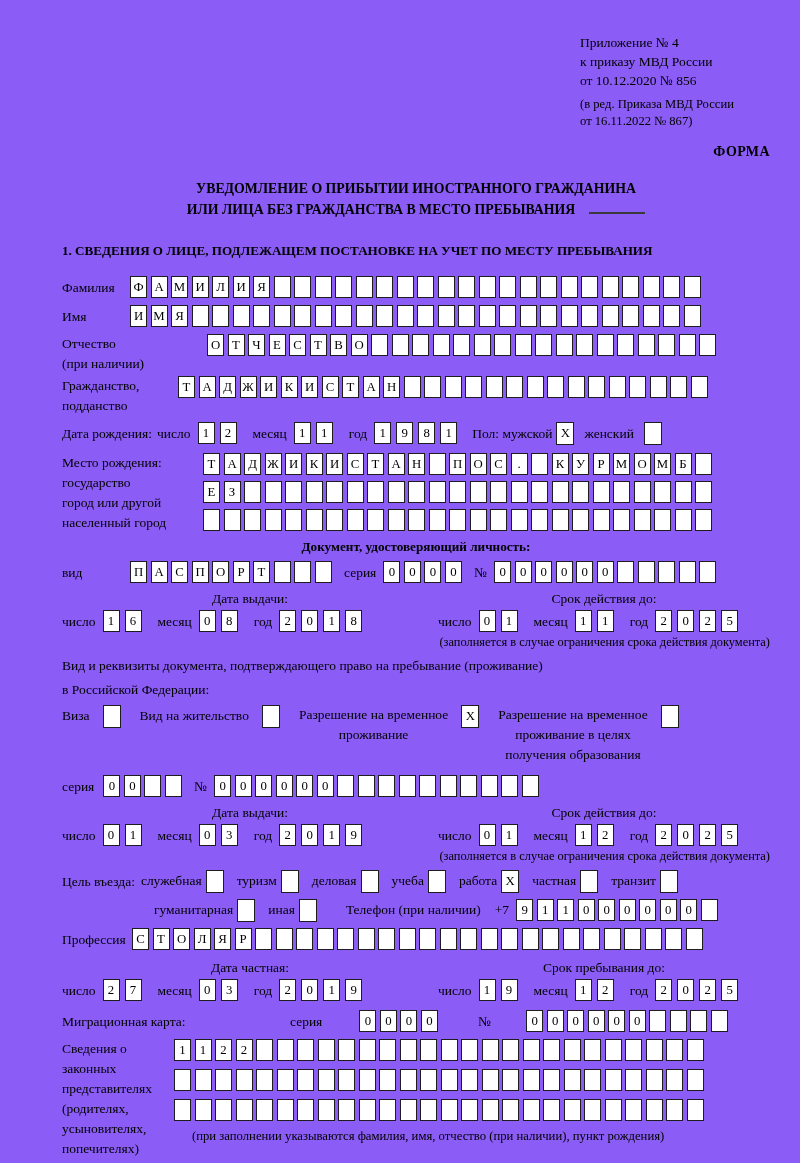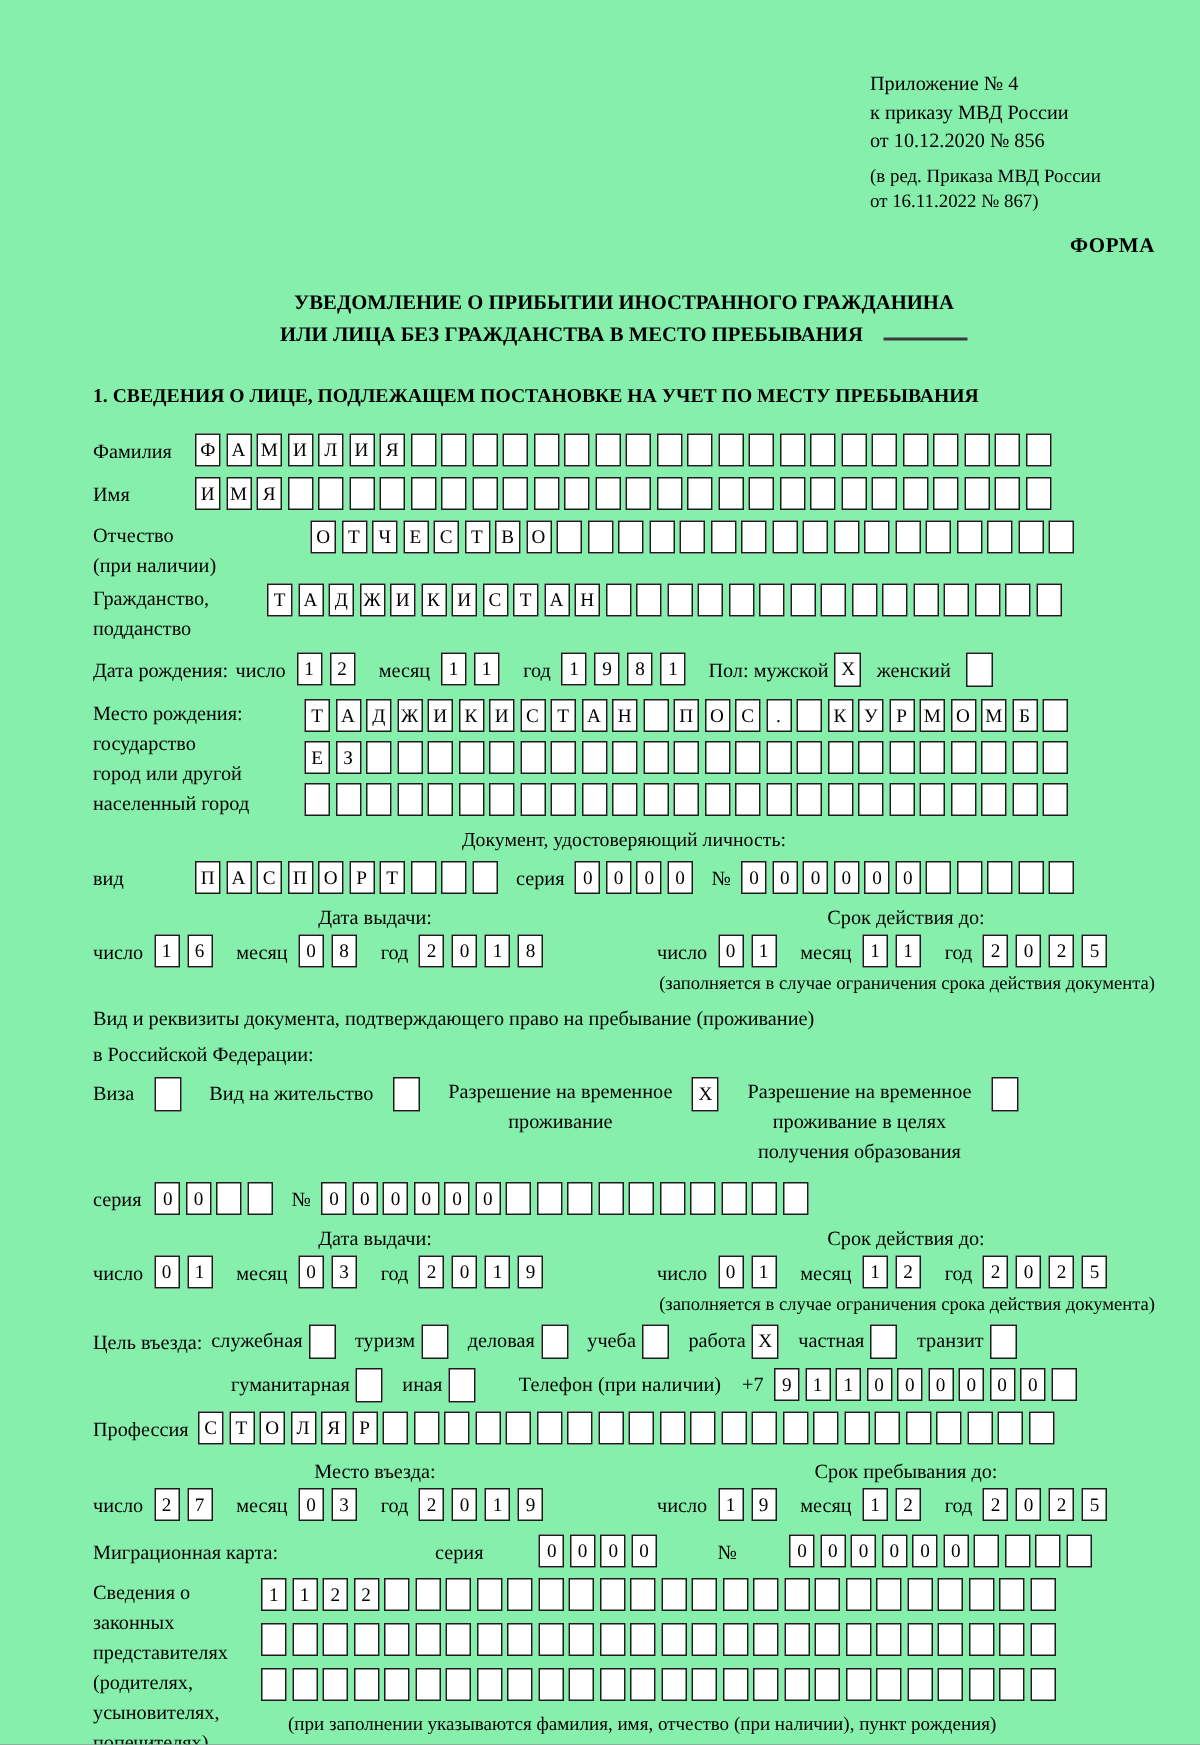--- a/index.html
+++ b/index.html
@@ -1,17 +1,17 @@
 <!DOCTYPE html>
 <html><head>
 <meta charset="utf-8">
 <style>
   html,body{margin:0;padding:0;background:#888;}
-  .page{width:800px;height:1163px;box-sizing:border-box;background:#86efac;margin:0 auto;
-        padding:47px 30px 20px 62px;font-family:"Liberation Serif",serif;font-size:13.5px;
+  .page{width:800px;height:1163px;box-sizing:border-box;background:#8b5cf6;margin:0 auto;
+        padding:34px 30px 20px 62px;font-family:"Liberation Serif",serif;font-size:13.5px;
         color:#000;overflow:hidden;position:relative;}
   .appendix{margin-left:auto;width:190px;line-height:1.4;}
   .appendix-note{margin-top:5px;font-size:12.6px;line-height:1.35;}
   .forma{text-align:right;font-weight:bold;margin-top:14px;font-size:14px;letter-spacing:.4px;}
   .title{text-align:center;font-weight:bold;margin-top:18px;line-height:1.55;font-size:13.8px;}
   .title-underline{display:inline-block;width:56px;border-bottom:2.5px solid #3a3a3a;margin-left:14px;}
   .section-heading{font-weight:bold;margin-top:23px;margin-bottom:17px;font-size:13.1px;}
   .row{display:flex;align-items:flex-start;margin-bottom:6px;white-space:nowrap;}
   .lbl{flex:none;line-height:23px;}
   .lline{display:block;line-height:20px;}
@@ -19,21 +19,21 @@
   .cells{display:inline-flex;flex:none;}
   .cell{flex:none;display:inline-block;width:15px;height:20px;border:1.7px solid #1d1d1d;
         margin-right:3.5px;text-align:center;line-height:20px;font-size:12.8px;background:#fff;}
   .dcell{margin-right:5px;}
   .checkbox{width:16px;height:21px;margin:0 4px;}
   .dlabel{margin:0 7px 0 11px;line-height:23px;flex:none;}
   .dategroup{display:inline-flex;align-items:flex-start;}
   .dategroup .dlabel:first-child{margin-left:0;}
   .stack{display:block;}
   .stack .cells{display:flex;margin-bottom:6px;}
-  .doc-heading{text-align:center;font-weight:normal;margin:2px 0 6px 0;font-size:13.2px;}
+  .doc-heading{text-align:center;font-weight:bold;margin:2px 0 6px 0;font-size:13.2px;}
   .mlr{margin:0 7px 0 9px;}
   .datepair{display:flex;margin-top:3px;}
   .dp-left{width:376px;flex:none;}
   .dp-right{flex:1;}
   .dp-head{text-align:center;margin-bottom:3px;line-height:17px;}
   .note{font-size:12.4px;margin-top:2px;margin-bottom:6px;line-height:15px;}
   .note.right{text-align:right;}
   .plain{line-height:19px;margin-bottom:5px;}
   .rp-row{display:flex;gap:15px;margin-top:6px;margin-bottom:10px;align-items:flex-start;}
   .rp-opt{display:flex;gap:9px;align-items:flex-start;}
@@ -582,21 +582,21 @@
         <span class="cell"></span>
         <span class="cell"></span>
         <span class="cell"></span>
         <span class="cell"></span>
         <span class="cell"></span>
       </span>
   </div>
 
   <div class="datepair">
     <div class="dp-left">
-      <div class="dp-head">Место въезда:</div>
+      <div class="dp-head">Дата частная:</div>
       <span class="dategroup">
           <span class="dlabel">число</span>
           <span class="cell dcell">2</span>
           <span class="cell dcell">7</span>
           <span class="dlabel">месяц</span>
           <span class="cell dcell">0</span>
           <span class="cell dcell">3</span>
           <span class="dlabel">год</span>
           <span class="cell dcell">2</span>
           <span class="cell dcell">0</span>

